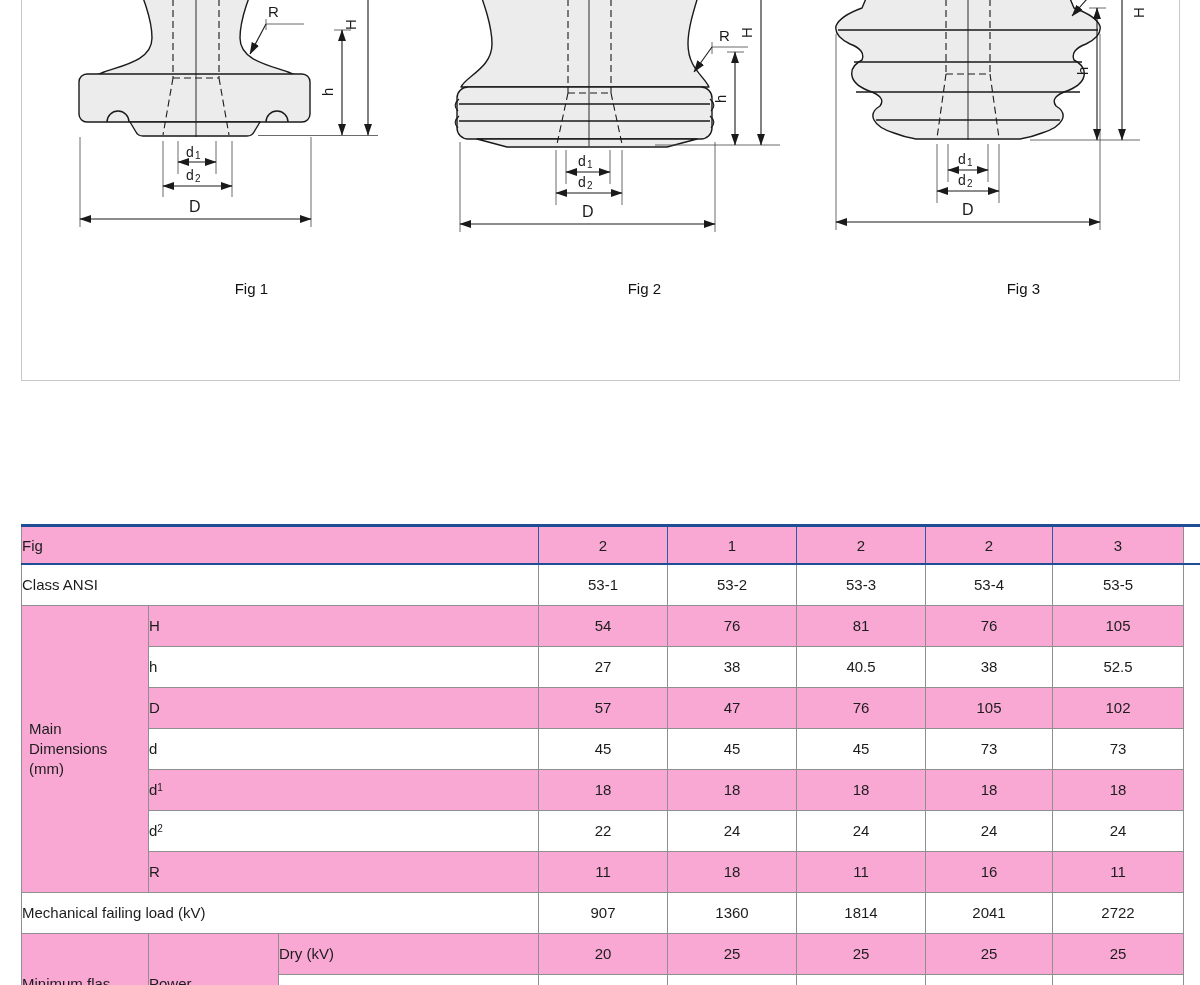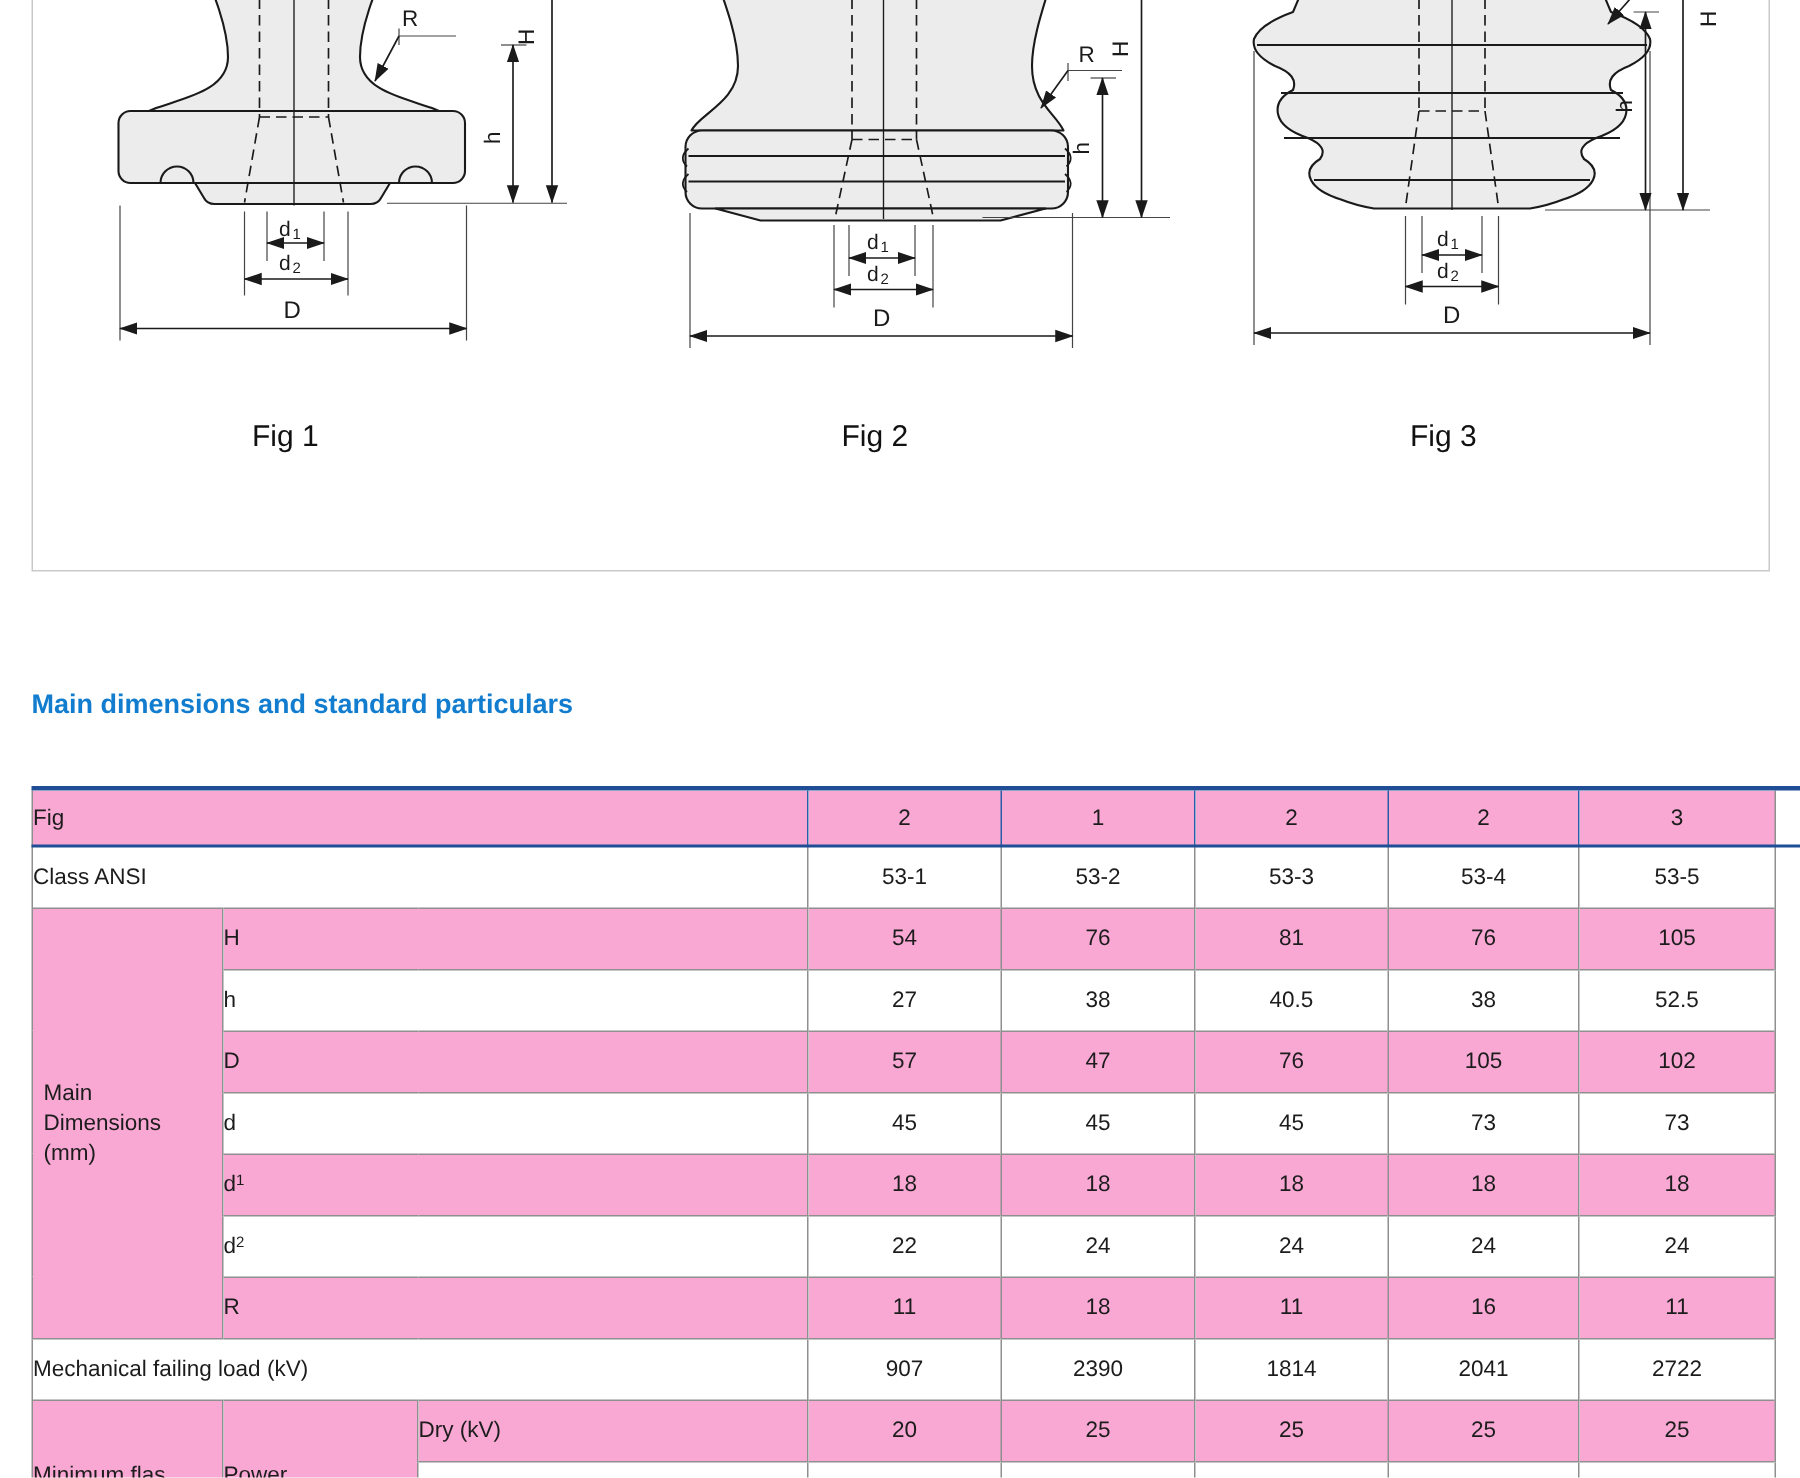--- a/index.html
+++ b/index.html
@@ -16,21 +16,21 @@
   .fig-panel {
     position: absolute; left: 21px; top: -90px;
     width: 1157px; height: 469px;
     border: 1px solid #c9c9c9; background: #fff;
     overflow: hidden;
   }
   .fig-panel svg { position: absolute; left: 0; top: 0; }
   svg text { font-family: "Liberation Sans", sans-serif; fill: #1a1a1a; }
   .fig-caption {
     position: absolute; width: 100px; top: 279px;
-    text-align: left; font-size: 20px; color: #111;
+    text-align: right; font-size: 15px; color: #111;
   }
   .cap1 { left: 146px; } .cap2 { left: 539px; } .cap3 { left: 918px; }
 
   
   .section-title {
     position: absolute; left: 21px; top: 459px;
     font-size: 18px; font-weight: bold; color: #127dce;
   }
 
   
@@ -221,21 +221,20 @@
           <text transform="translate(1144,18) rotate(-90)" font-size="15">H</text>
         </g>
       </g>
     </svg>
 
     <div class="fig-caption cap1" style="top:369px;">Fig 1</div>
     <div class="fig-caption cap2" style="top:369px;">Fig 2</div>
     <div class="fig-caption cap3" style="top:369px;">Fig 3</div>
   </div>
 
-  <div class="section-title">Main dimensions and standard particulars</div>
 
   <div class="rule-top"></div>
   <div class="rule-mid"></div>
 
   <table class="spec">
     <colgroup>
       <col style="width:127px">
         <col style="width:130px">
         <col style="width:260px">
       <col style="width:129px">
@@ -322,21 +321,21 @@
       <td class="val bluebg">11</td>
       <td class="val bluebg">18</td>
       <td class="val bluebg">11</td>
       <td class="val bluebg">16</td>
       <td class="val bluebg last">11</td>
     </tr>
 
     <tr class="r">
       <td class="lbl" colspan="3">Mechanical failing load (kV)</td>
       <td class="val">907</td>
-      <td class="val">2390</td>
+      <td class="val">1360</td>
       <td class="val">1814</td>
       <td class="val">2041</td>
       <td class="val last">2722</td>
     </tr>
 
     <tr class="r">
       <td class="lbl bluebg" rowspan="2">Minimum flas</td>
       <td class="lbl bluebg" rowspan="2">Power</td>
       <td class="lbl bluebg">Dry (kV)</td>
       <td class="val bluebg">20</td>

